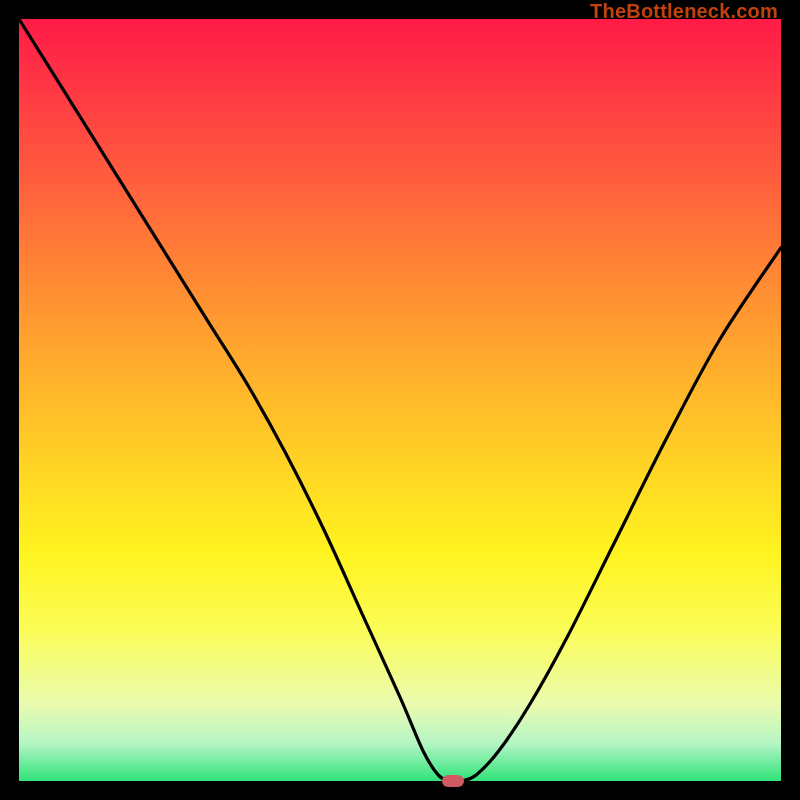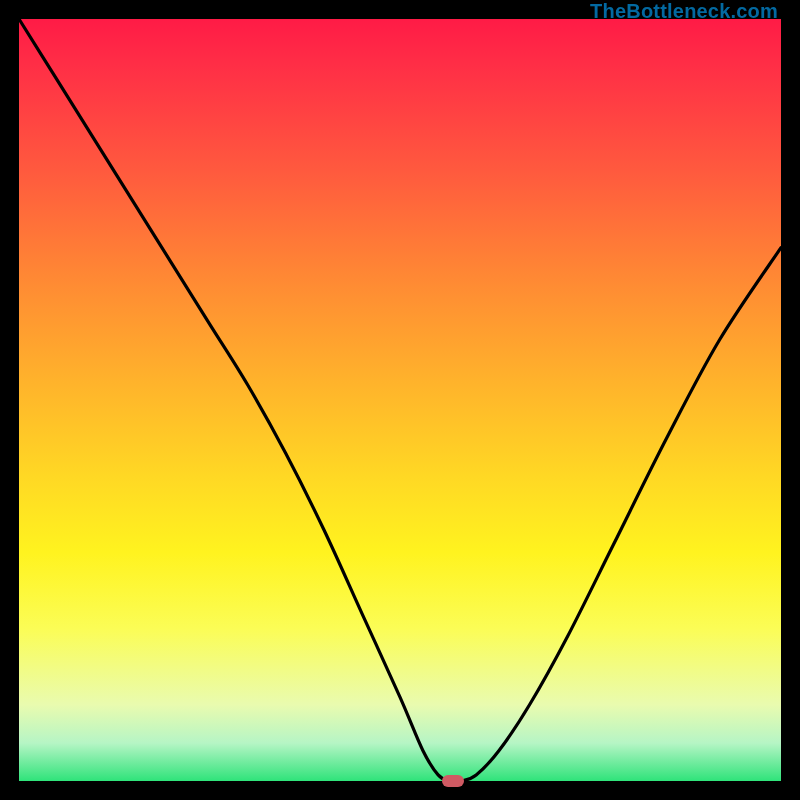--- a/index.html
+++ b/index.html
@@ -32,21 +32,21 @@
       #2fe37a 100%
     );
   }
   .watermark {
     position: absolute;
     top: 0px;
     right: 22px;
     font-family: Arial, Helvetica, sans-serif;
     font-size: 20px;
     font-weight: 600;
-    color: #0369a1;
+    color: #c2410c;
     letter-spacing: 0.2px;
     user-select: none;
   }
   svg.curve {
     position: absolute;
     left: 0;
     top: 0;
     width: 762px;
     height: 762px;
     overflow: visible;

